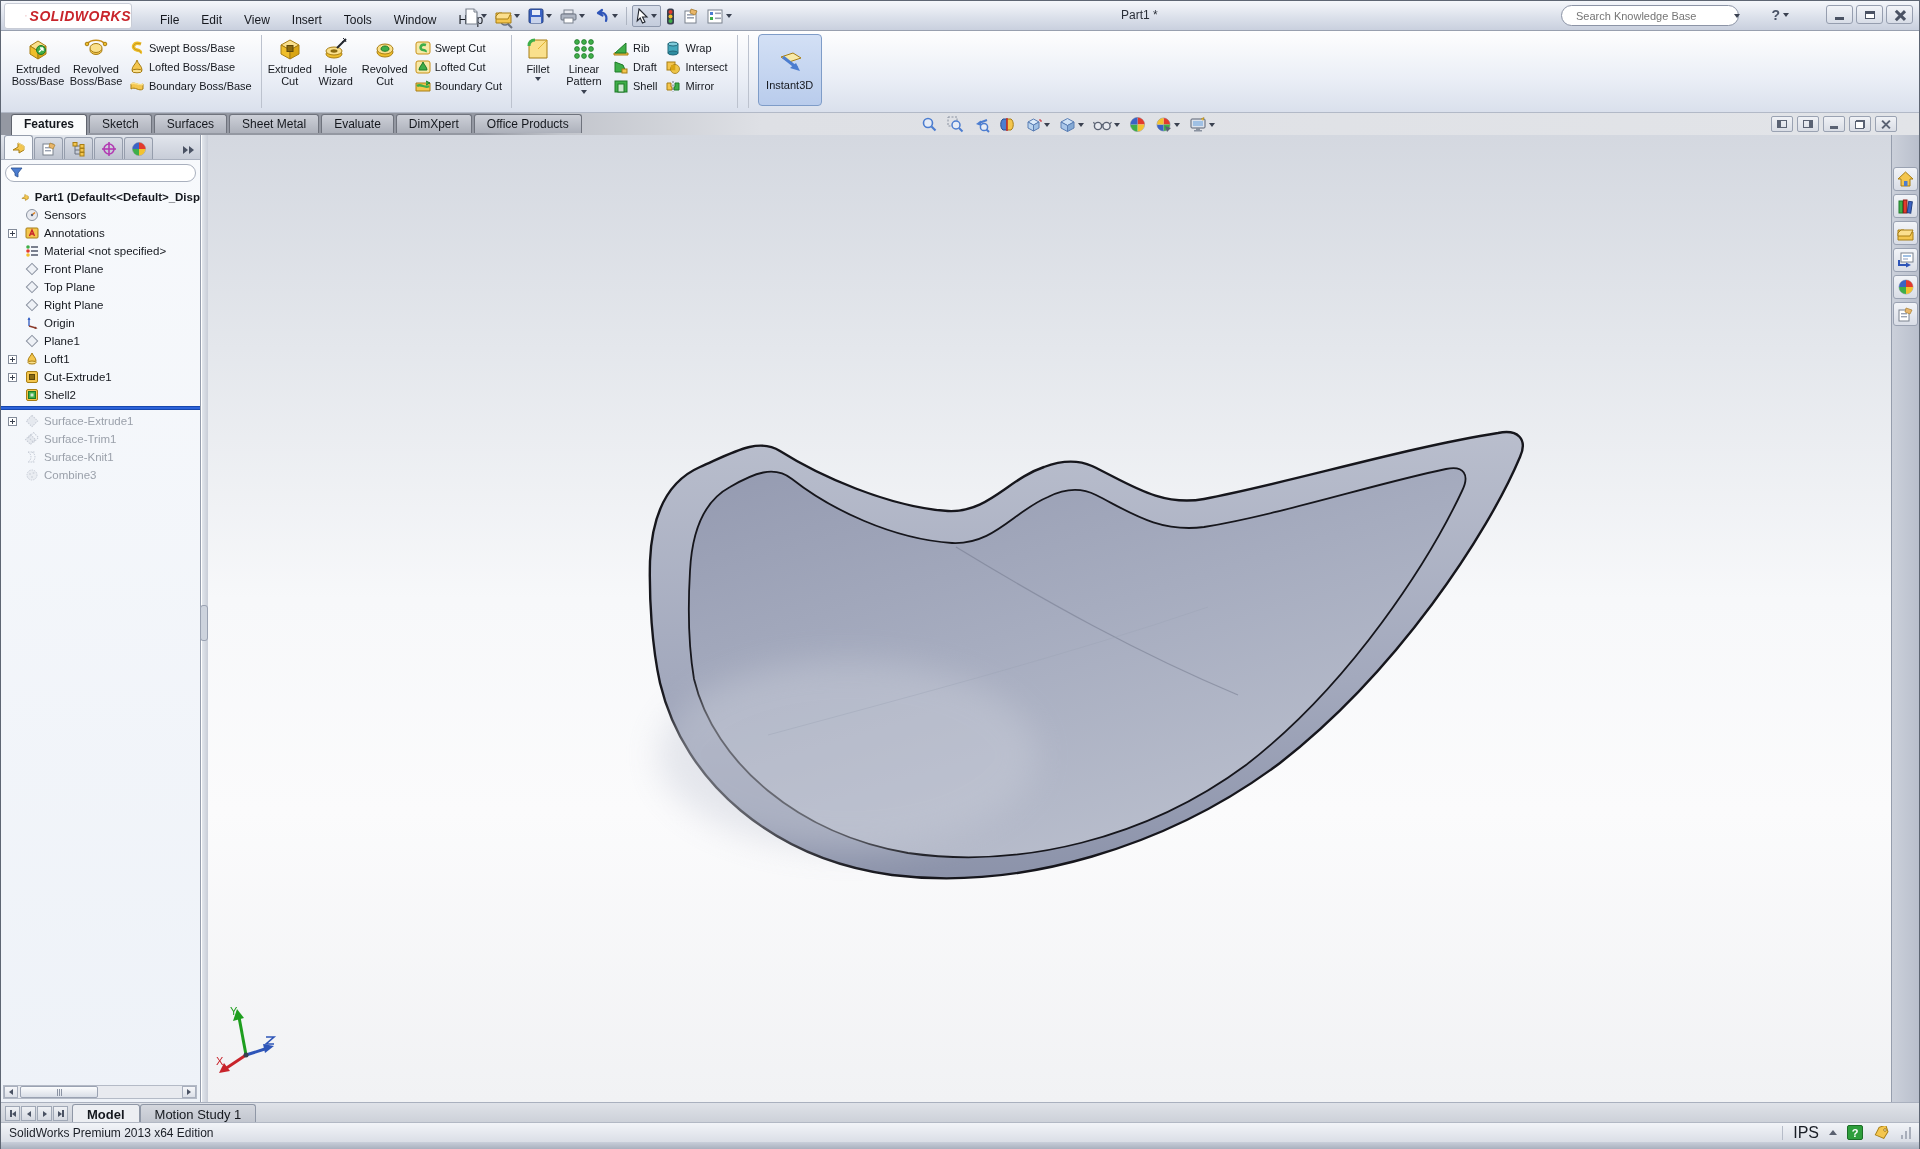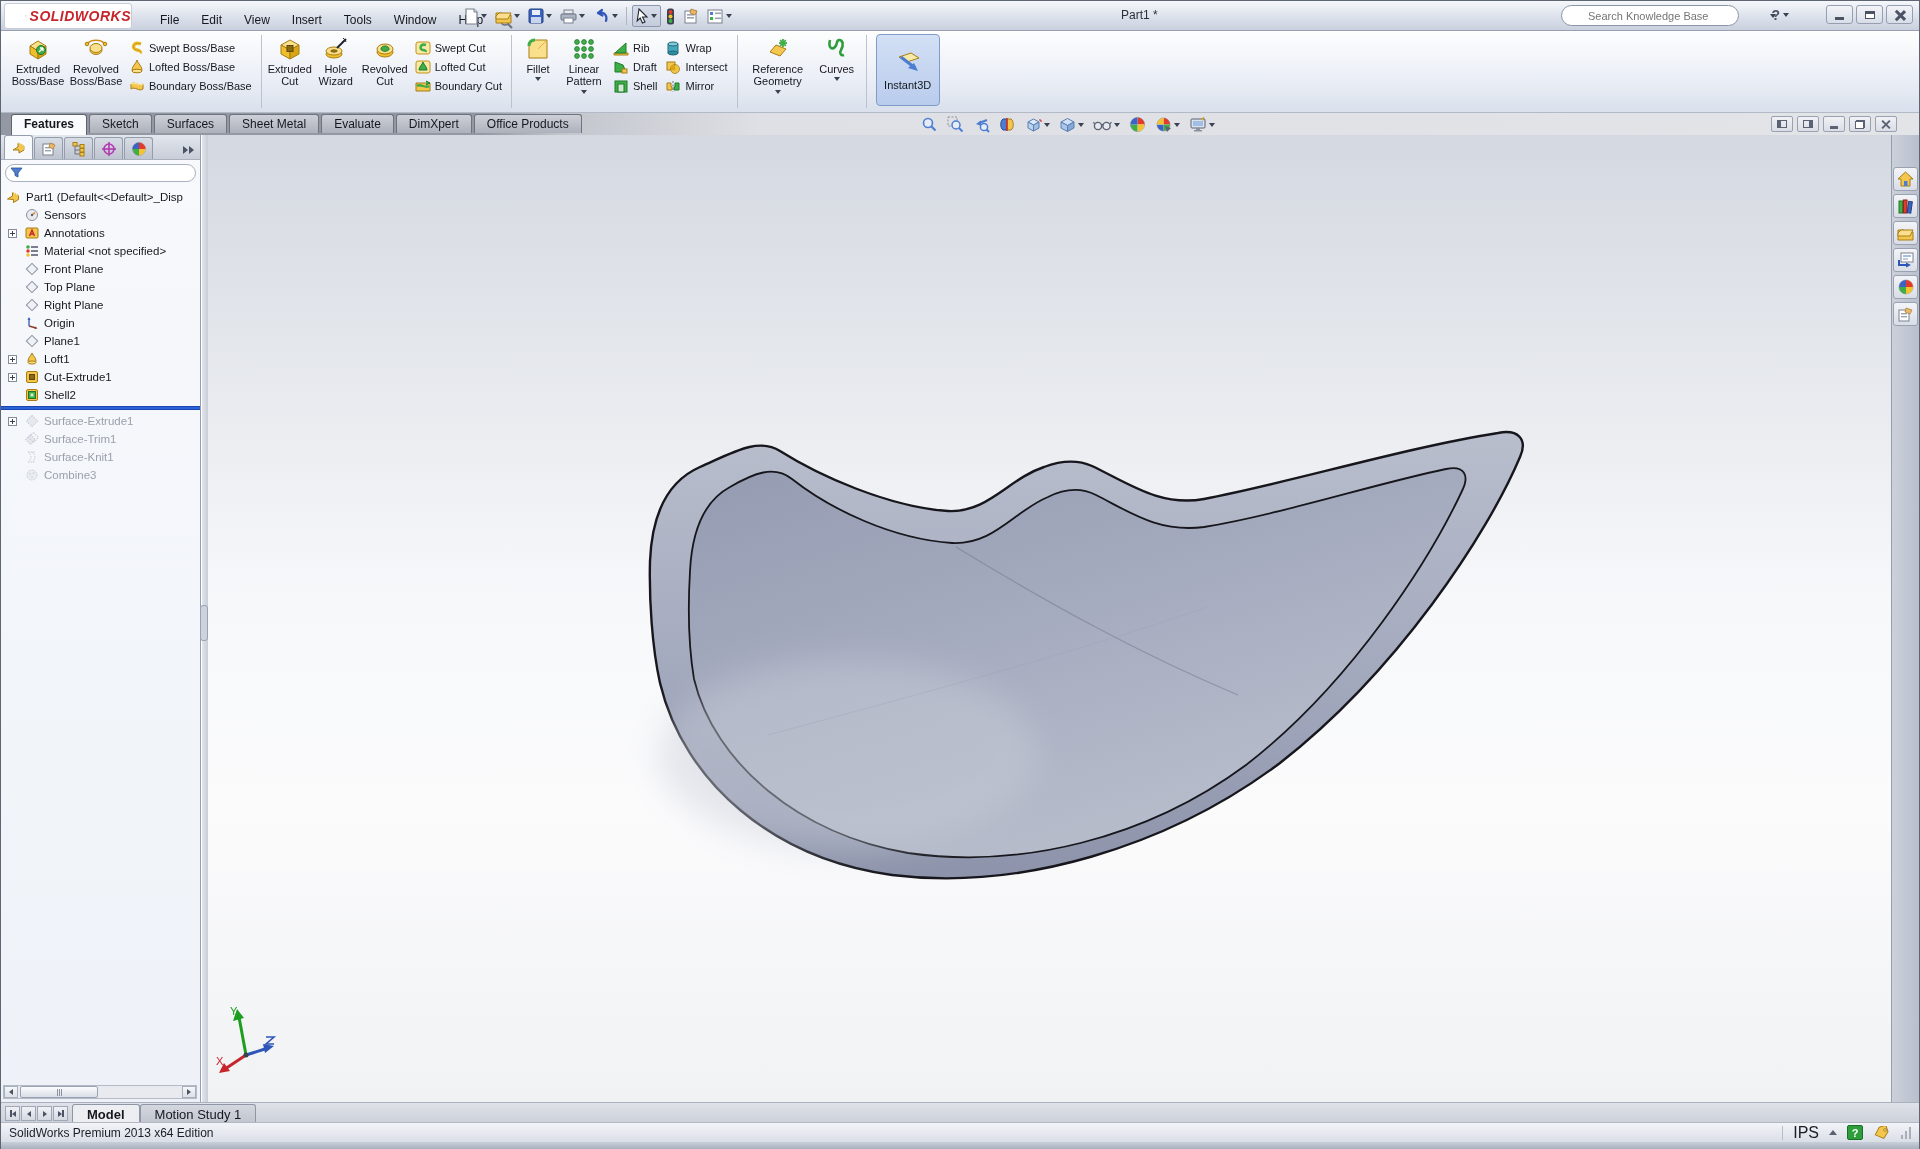--- a/index.html
+++ b/index.html
@@ -14,21 +14,21 @@
   .menubar{position:absolute;left:148px;top:0;height:30px;display:flex;align-items:flex-end;}
   .menu-item{padding:4px 11px;font-size:12px;color:#15181E;cursor:default;border-radius:2px;}
   .menu-pin{margin-left:4px;}
   .quickbar{position:absolute;left:460px;top:3px;height:24px;display:flex;align-items:center;gap:2px;}
   .qbtn{display:flex;align-items:center;gap:2px;padding:2px 3px;border-radius:2px;}
   .qbtn.pressed{background:linear-gradient(#D7DDE9,#C4CCDC);border:1px solid #8E98AC;}
   .car{width:0;height:0;border-left:3px solid transparent;border-right:3px solid transparent;border-top:4px solid #3A4150;}
   .car-up{width:0;height:0;border-left:4px solid transparent;border-right:4px solid transparent;border-bottom:5px solid #5A6170;}
   .vsep-s{width:1px;height:18px;background:#AEB5C2;margin:0 3px;}
   .doc-title{position:absolute;left:1120px;top:7px;width:200px;text-align:left;font-size:12px;color:#2A2F38;}
-  .search-box{position:absolute;right:180px;top:4px;width:178px;height:21px;background:#FFF;border:1px solid #8C94A6;border-radius:11px;display:flex;align-items:center;padding:0 6px;gap:20px;}
+  .search-box{position:absolute;right:180px;top:4px;width:178px;height:21px;background:#FFF;border:1px solid #8C94A6;border-radius:11px;display:flex;align-items:center;padding:0 6px;gap:8px;}
   .search-box input{border:none;outline:none;flex:1;font-size:11px;font-family:"Liberation Sans",sans-serif;color:#333;background:transparent;}
   .help-area{position:absolute;right:130px;top:6px;display:flex;align-items:center;gap:3px;}
   .help-q{font-size:14px;color:#4A5366;font-weight:bold;}
   .win-controls{position:absolute;right:6px;top:4px;display:flex;gap:3px;}
   .wbtn{width:27px;height:19px;background:linear-gradient(#F2F4F8,#D8DDE7);border:1px solid #969EAF;border-radius:3px;display:flex;align-items:center;justify-content:center;}
   .g-min{width:9px;height:3px;background:#4A5263;margin-top:8px;}
   .g-max{width:10px;height:8px;border:1.5px solid #4A5263;border-top-width:3px;background:#FFF;}
   .g-x{position:relative;width:10px;height:10px;}
   .g-x::before,.g-x::after{content:"";position:absolute;left:4px;top:-1px;width:2.5px;height:13px;background:#4A5263;}
   .g-x::before{transform:rotate(45deg);} .g-x::after{transform:rotate(-45deg);}
@@ -73,21 +73,21 @@
   .fmtabs{height:25px;background:linear-gradient(#E2E6ED,#C8CDD8);border-bottom:1px solid #A9B0BE;display:flex;align-items:flex-end;padding-left:3px;gap:1px;}
   .fmtab{width:29px;height:22px;display:flex;align-items:center;justify-content:center;background:linear-gradient(#D8DCE4,#BEC4D0);border:1px solid #959DAC;border-bottom:none;border-radius:3px 3px 0 0;}
   .fmtab.active{background:#F7F9FC;height:24px;}
   .fmchevron{margin-left:auto;margin-right:6px;margin-bottom:5px;display:flex;gap:1px;}
   .tri-r{width:0;height:0;border-top:4px solid transparent;border-bottom:4px solid transparent;border-left:5px solid #4A5263;}
   .filter-row{height:25px;display:flex;align-items:center;padding:0 4px;}
   .filter-pill{flex:1;height:18px;background:#FFF;border:1px solid #A9B0BE;border-radius:9px;display:flex;align-items:center;padding-left:4px;}
   .tree{position:relative;padding-top:3px;font-size:11.5px;color:#15181E;}
   .trow{display:flex;align-items:center;height:18px;position:relative;}
   .trow .lbl{margin-left:5px;white-space:nowrap;}
-  .trow.root{padding-left:5px;font-size:11.5px;}
+  .trow.root{padding-left:20px;font-size:11.5px;font-weight:bold;}
   .trow.child{padding-left:24px;}
   .trow .exp{position:absolute;left:7px;top:4.5px;width:9px;height:9px;border:1px solid #848C9A;background:#FFF;}
   .trow .exp::before{content:"";position:absolute;left:1px;top:3.5px;width:5px;height:1px;background:#3A4150;}
   .trow .exp::after{content:"";position:absolute;left:3px;top:1.5px;width:1px;height:5px;background:#3A4150;}
   .trow.gray .lbl{color:#9BA1AB;}
   .rollback{height:4px;background:#2B62D9;margin:2px 0 2px 0;border-top:1px solid #1747AE;border-bottom:1px solid #1747AE;}
   .hscroll{position:absolute;left:2px;bottom:3px;width:194px;height:14px;background:#E8EAEF;border:1px solid #B4BAC6;display:flex;align-items:center;}
   .sbtn{width:14px;height:12px;background:linear-gradient(#F6F7FA,#DCE0E8);border:1px solid #A8AFBD;display:flex;align-items:center;justify-content:center;}
   .tri-l-s{width:0;height:0;border-top:3px solid transparent;border-bottom:3px solid transparent;border-right:4px solid #4A5263;}
   .tri-r-s{width:0;height:0;border-top:3px solid transparent;border-bottom:3px solid transparent;border-left:4px solid #4A5263;}
@@ -420,42 +420,20 @@
           <svg width="16" height="16" viewBox="0 0 16 16">
               <path d="M2 12 L2 5 L6 5 L6 9 L7 9 L7 12 z" fill="#F4C64E" stroke="#A87E14"></path>
               <path d="M14 12 L14 5 L10 5 L10 9 L9 9 L9 12 z" fill="#3FAE49" stroke="#1E7A28"></path>
               <line x1="8" y1="3" x2="8" y2="14" stroke="#6A7280" stroke-dasharray="2 1.5"></line>
             </svg>
           <span class="lbl">Mirror</span>
         </div>
       </div>
     </div>
     <div class="rsep"></div>
-    <div class="rgroup">
-      <div class="bigbtn" style="width:70px">
-        <svg width="26" height="26" viewBox="0 0 26 26">
-          <polygon points="5,16 11,9 21,13 15,20" fill="#F4C64E" stroke="#A87E14"></polygon>
-          <g stroke="#3FAE49" stroke-width="1.8">
-              <line x1="18" y1="3" x2="18" y2="11"></line>
-              <line x1="14" y1="7" x2="22" y2="7"></line>
-              <line x1="15.2" y1="4.2" x2="20.8" y2="9.8"></line>
-              <line x1="20.8" y1="4.2" x2="15.2" y2="9.8"></line>
-            </g>
-        </svg>
-        <span class="lbl">Reference Geometry</span>
-        <span class="car bcar"></span>
-      </div>
-      <div class="bigbtn" style="width:48px">
-        <svg width="26" height="26" viewBox="0 0 26 26">
-          <path d="M6 4 C4 12 8 14 11 11 C14 8 12 4 15 4 C19 4 20 9 17 14 C15 17 17 20 20 19" fill="none" stroke="#2E9E3C" stroke-width="2.6"></path>
-        </svg>
-        <span class="lbl">Curves</span>
-        <span class="car bcar"></span>
-      </div>
-    </div>
     <div class="rsep"></div>
     <div class="instant3d">
       <svg width="30" height="26" viewBox="0 0 30 26">
         <polygon points="6,8 18,4 26,9 14,13" fill="#F7E9A8" stroke="#A87E14"></polygon>
         <path d="M8 8 L22 19" stroke="#4C7DD0" stroke-width="3"></path>
         <polygon points="25,22 15,19 21,14" fill="#4C7DD0"></polygon>
       </svg>
       <span class="lbl">Instant3D</span>
     </div>
   </div>

